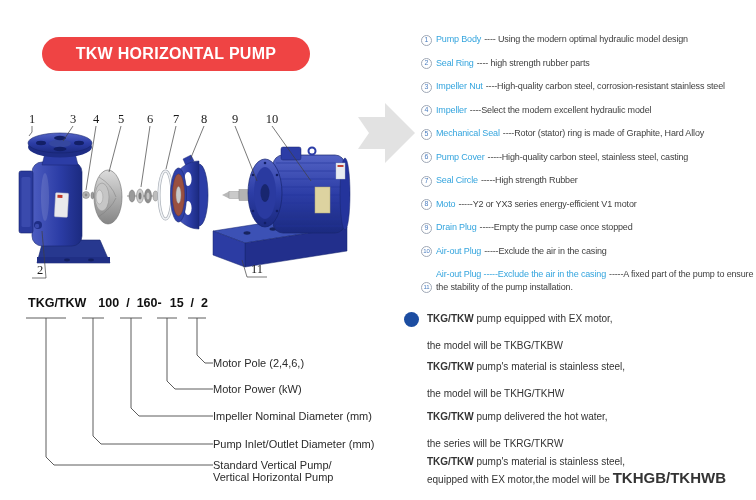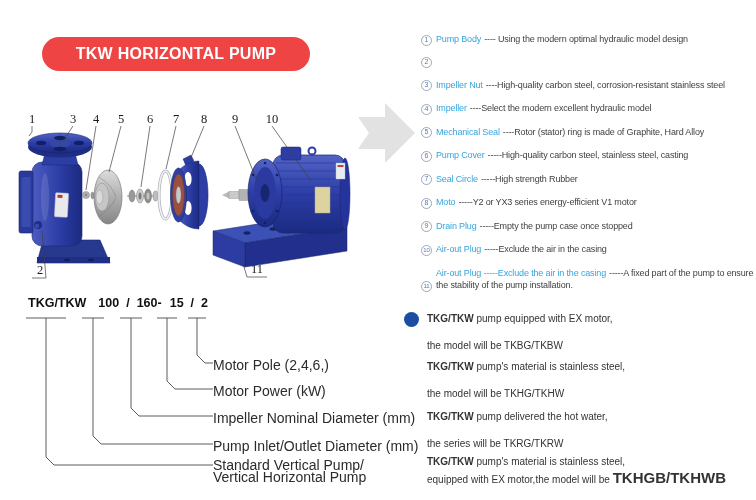--- a/index.html
+++ b/index.html
@@ -29,21 +29,21 @@
   .pname{color:#35a5de;}
   .pdesc{color:#3f3f3f;margin-left:3px;}
   
   .model{position:absolute;left:28px;top:296px;display:flex;align-items:baseline;
     font-weight:bold;font-size:12.5px;color:#101010;}
   .model span{display:inline-block;}
   .seg0{margin-right:12px;} .seg1{margin-right:7px;} .seg2{margin-right:7px;}
   .seg3{} .seg4{margin-right:8px;} .seg5{margin-right:7px;}
   .seg6{margin-right:7px;}
   .callout-lines{position:absolute;left:20px;top:310px;}
-  .clabel{position:absolute;left:213px;font-size:14px;color:#2b2b2b;white-space:nowrap;}
+  .clabel{position:absolute;left:213px;font-size:11px;color:#2b2b2b;white-space:nowrap;}
   .clabel.l0{top:357px;} .clabel.l1{top:383px;} .clabel.l2{top:410px;text-align:center;}
   .clabel.l3{top:438px;} .clabel.l4{top:459px;line-height:12px;}
   
   .variants{position:absolute;left:398px;top:306px;width:354px;font-size:10px;color:#333;}
   .bullet{position:absolute;left:6px;top:6px;width:15px;height:15px;border-radius:50%;background:#1c4da1;}
   .vpara{position:absolute;left:29px;white-space:nowrap;}
   .vpara.p0{top:0px;line-height:25px;}
   .vpara.p1{top:48px;line-height:25px;}
   .vpara.p2{top:98px;line-height:25px;}
   .vpara.p3{top:148px;line-height:16px;}
@@ -217,20 +217,21 @@
     <polygon points="0,16 27,16 27,2 57,32 27,62 27,48 0,48 11,32" fill="#e2e2e2"></polygon>
   </svg>
 
   <div class="parts">
     <div class="pitem">
       <span class="pnum">1</span>
       <span><span class="pname">Pump Body</span><span class="pdesc">---- Using the modern optimal hydraulic model design</span></span>
     </div>
     <div class="pitem">
       <span class="pnum">2</span>
+      <span><span class="pname">Seal Ring</span><span class="pdesc">---- high strength rubber parts</span></span>
     </div>
     <div class="pitem">
       <span class="pnum">3</span>
       <span><span class="pname">Impeller Nut</span><span class="pdesc">----High-quality carbon steel, corrosion-resistant stainless steel</span></span>
     </div>
     <div class="pitem">
       <span class="pnum">4</span>
       <span><span class="pname">Impeller</span><span class="pdesc">----Select the modern excellent hydraulic model</span></span>
     </div>
     <div class="pitem">

